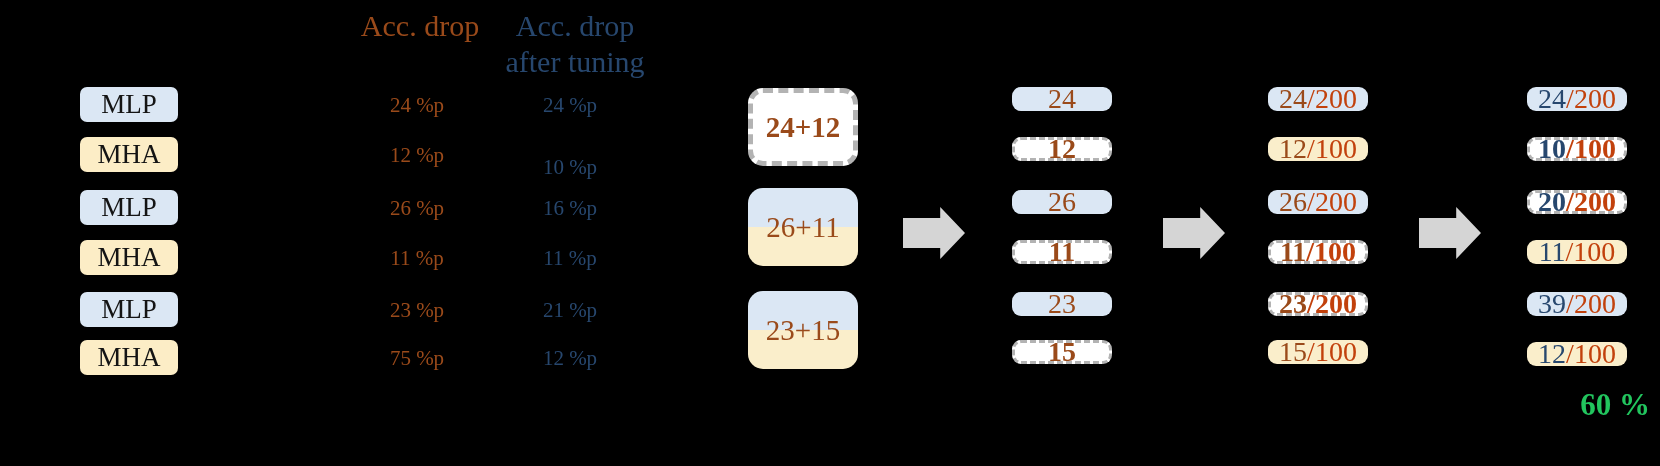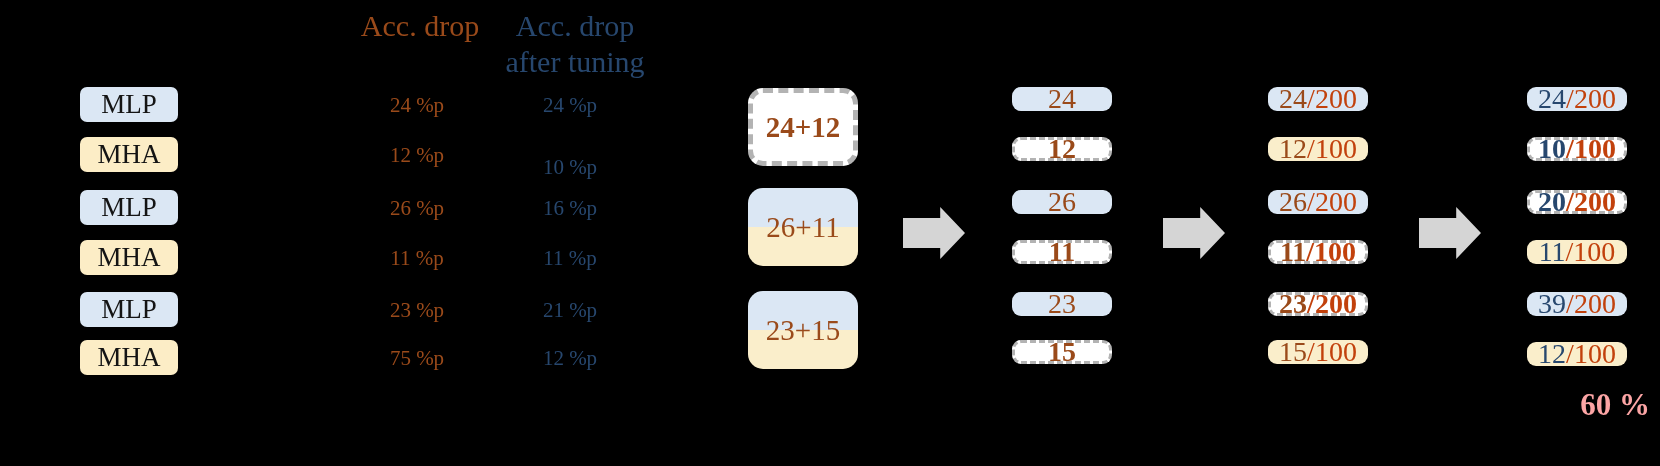--- a/index.html
+++ b/index.html
@@ -49,21 +49,21 @@
   .pill.dashed { background:#fff; border:3px dashed #b3b3b3; font-weight:700; }
   .s2 { left:1012px; color:#9a4a1a; }
   .s3 { left:1268px; }
   .s4 { left:1527px; }
   .s3 .num { color:#9a4a1a; }
   .s4 .num { color:#27476e; }
   .den { color:#c2410c; }
   
   .final {
     position:absolute; left:1518px; top:387px; width:132px; text-align:right;
-    font-size:31px; font-weight:700; color:#fca5a5;
+    font-size:31px; font-weight:700; color:#22c55e;
   }
 </style>
 </head>
 <body>
 
 <div id="figure">
 
   <div class="hdr pruning">
     <div>Acc. drop</div>
   </div>

